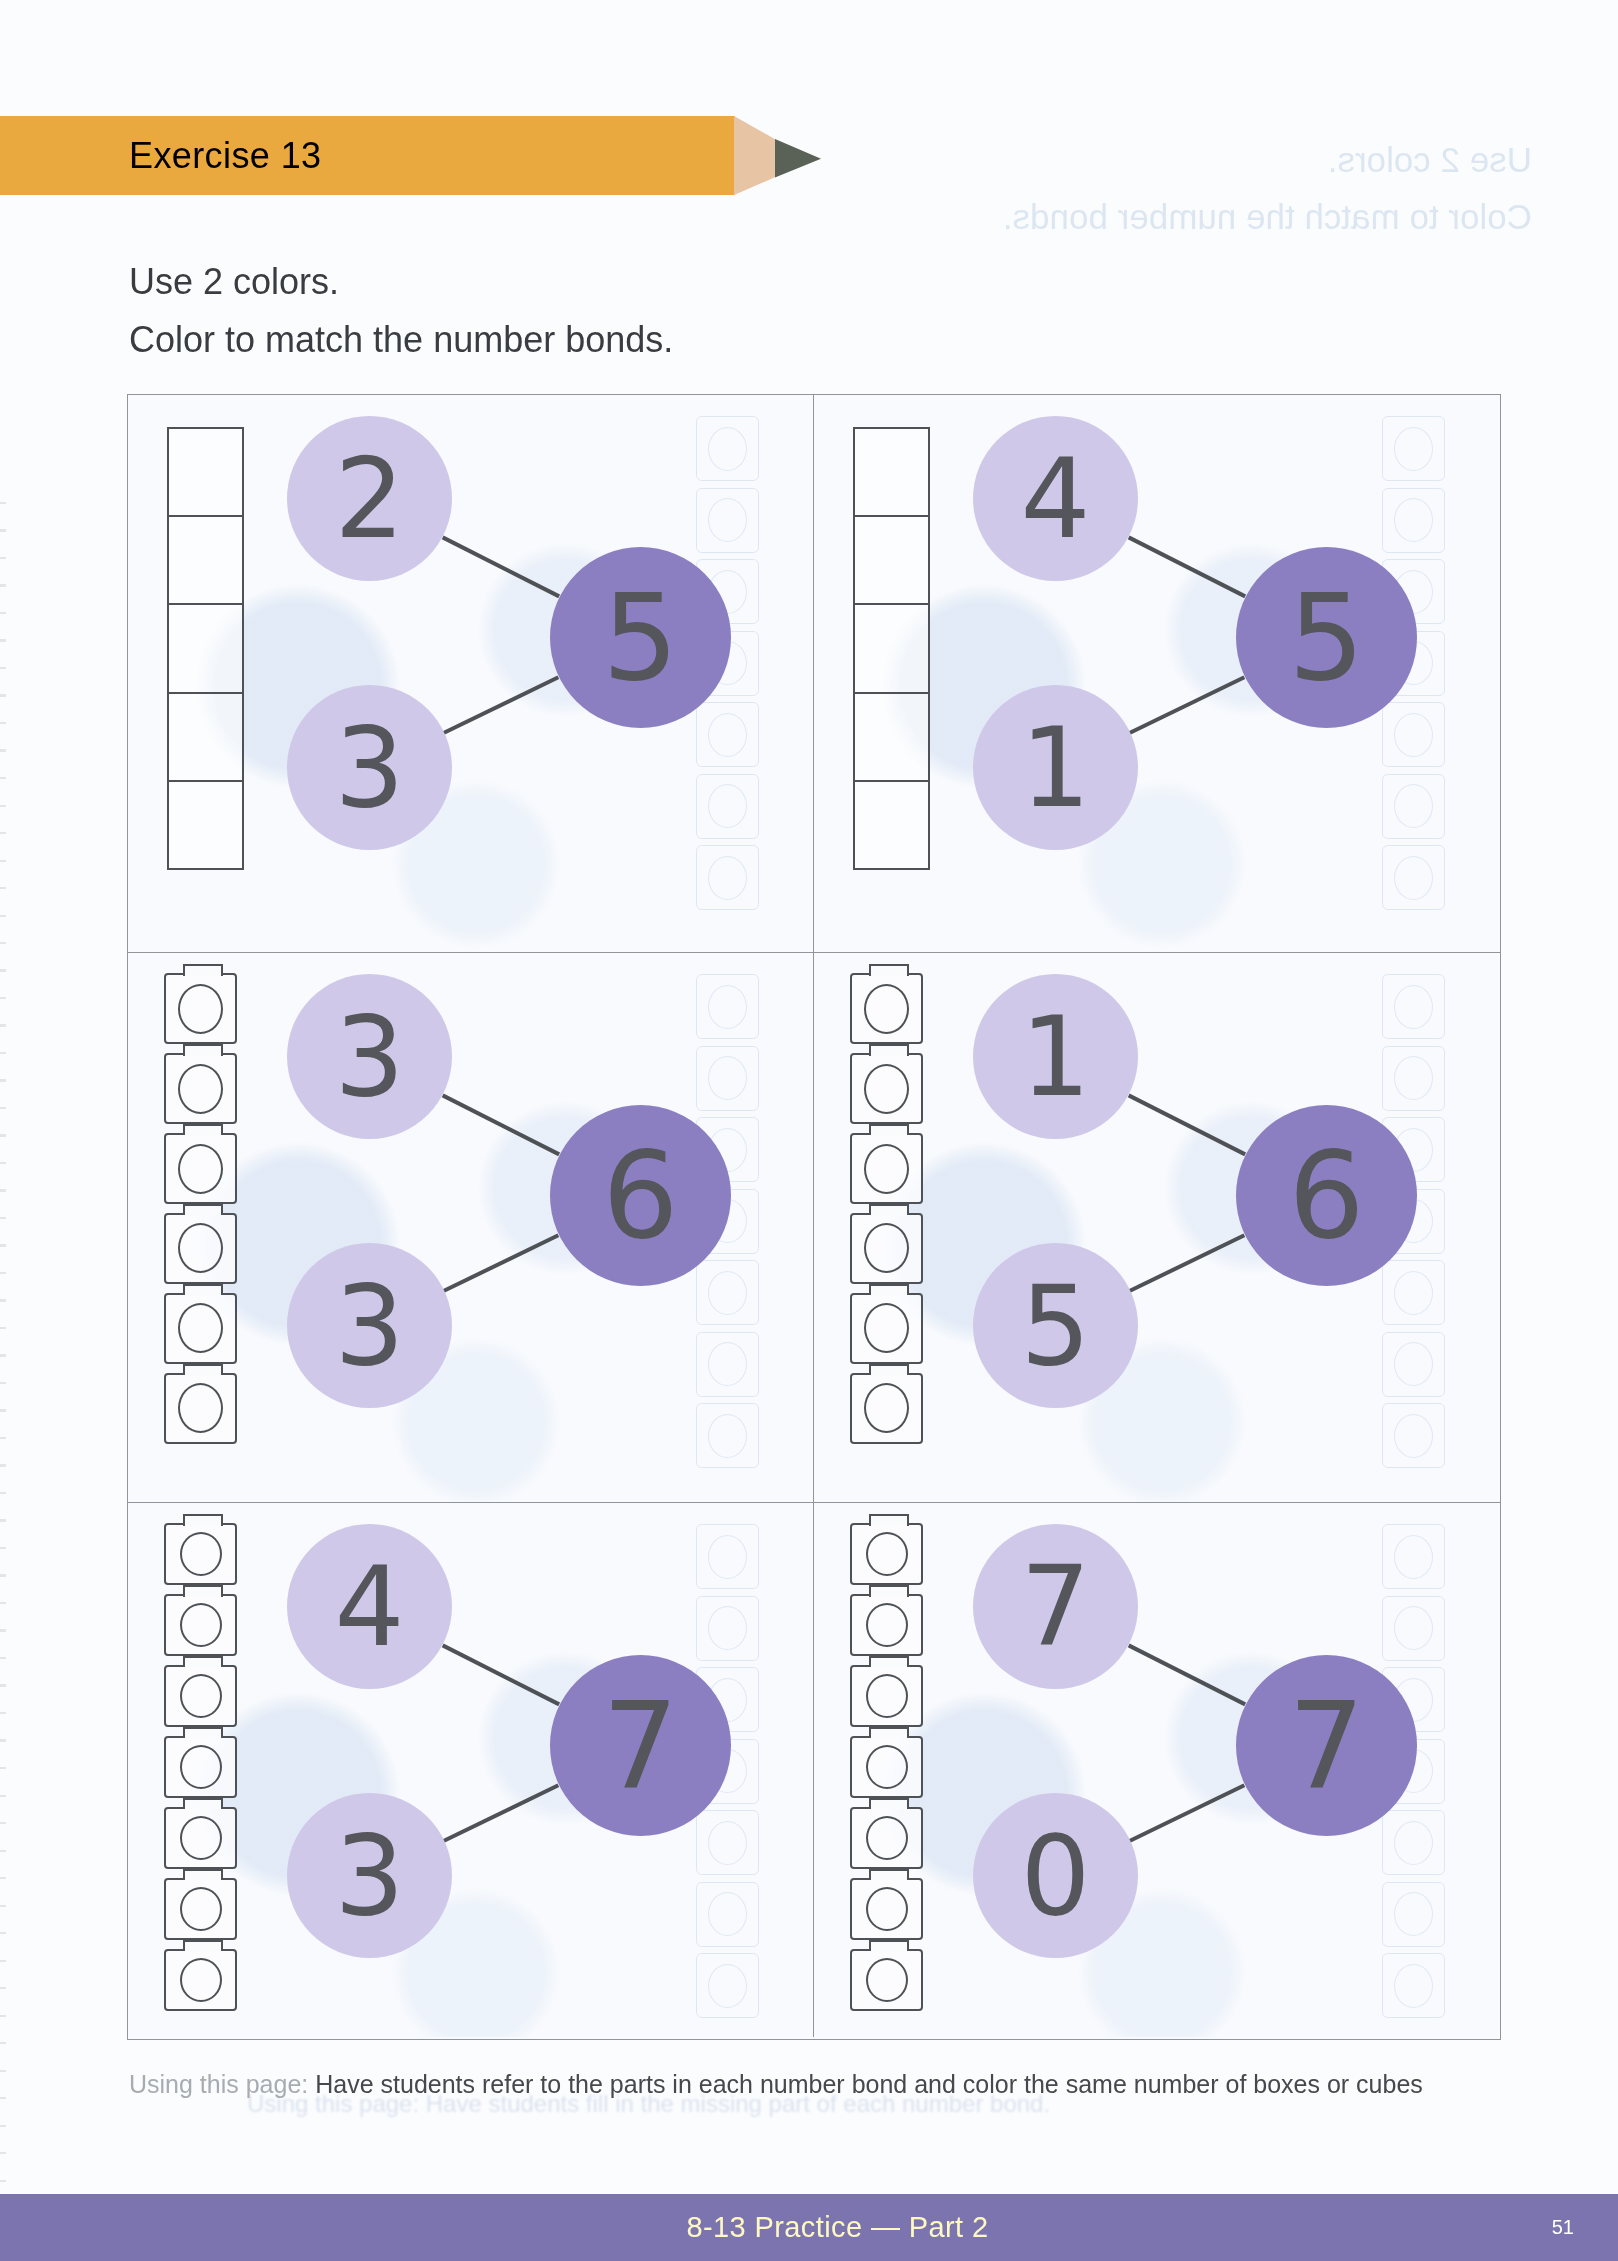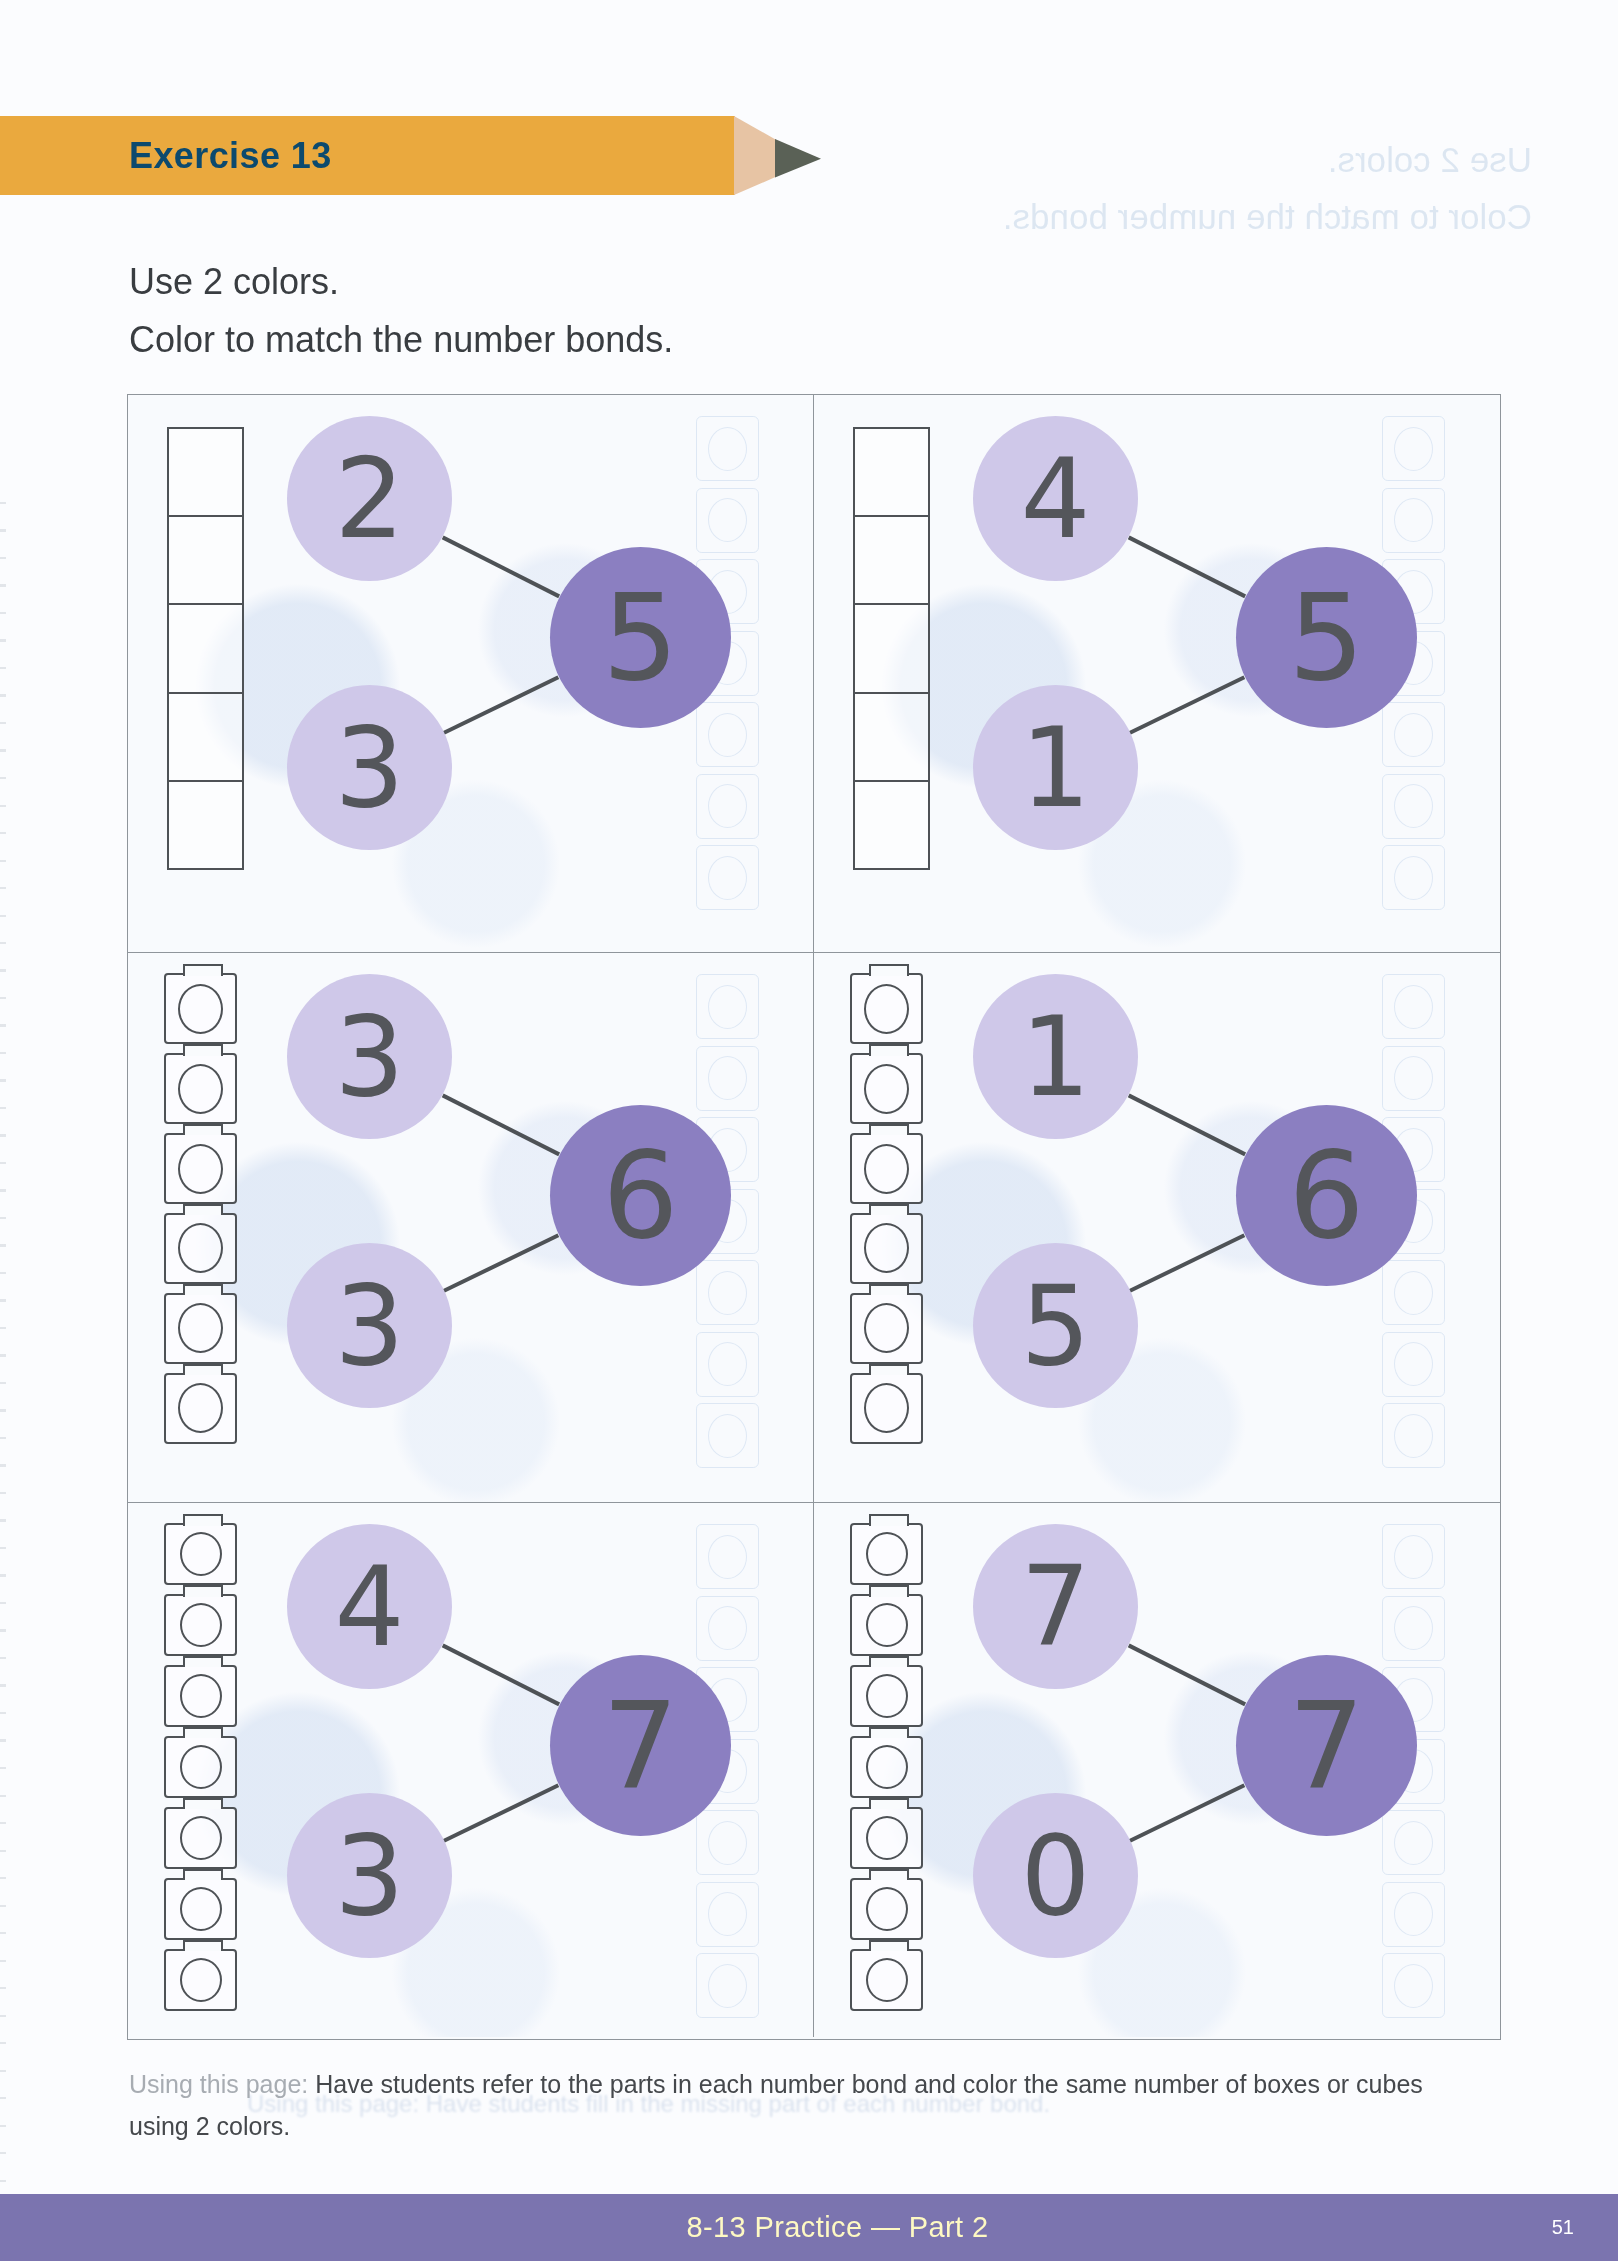--- a/index.html
+++ b/index.html
@@ -12,21 +12,21 @@
   html,body{width:1619px;height:2261px}
   body{position:relative;background:var(--paper);font-family:"Liberation Sans",sans-serif;overflow:hidden}
 
   
   .binding{position:absolute;left:0;top:502px;width:5.7px;height:1683px;opacity:.45;
     background:repeating-linear-gradient(to bottom, rgba(150,160,172,.55) 0 2.4px, transparent 2.4px 27.5px)}
 
   
   .banner{position:absolute;left:0;top:116px;width:735px;height:79px;background:var(--banner);
     display:flex;align-items:center}
-  .banner-label{color:#0c4a6e;font-size:36px;font-weight:bold;padding-left:129px;letter-spacing:0.4px}
+  .banner-label{color:#000000;font-size:36px;font-weight:normal;padding-left:129px;letter-spacing:0.4px}
   .pencil-wood{position:absolute;left:734px;top:116px;width:42px;height:79px;background:var(--wood);
     clip-path:polygon(0 0,100% 30%,100% 77%,0 100%)}
   .pencil-tip{position:absolute;left:775px;top:116px;width:46px;height:79px;background:var(--tip);
     clip-path:polygon(0 29%,100% 54%,0 78%)}
 
   
   .ghost-instructions{position:absolute;right:87px;top:131px;width:664px;transform:scaleX(-1);
     color:var(--ghostblue);opacity:.6;font-size:35px;line-height:57px;filter:blur(0.5px);white-space:nowrap}
 
   .instructions{position:absolute;left:129px;top:253px;font-size:36px;color:#393D41;
@@ -476,20 +476,19 @@
         <span>7</span>
       </div>
   </div>
 
 </div>
 
 <div class="ghost-note">Using this page: Have students fill in the missing part of each number bond.</div>
 
 <div class="note">
   <div><span class="note-label">Using this page:</span> <span>Have students refer to the parts in each number bond and color the same number of boxes or cubes</span></div>
-  <div>using 2 colors.</div>
 </div>
 
 <div class="footerbar">
   <span class="footer-lesson">8-13  Practice — Part 2</span>
   <span class="footer-page">51</span>
 </div>
 
 
 </body></html>

